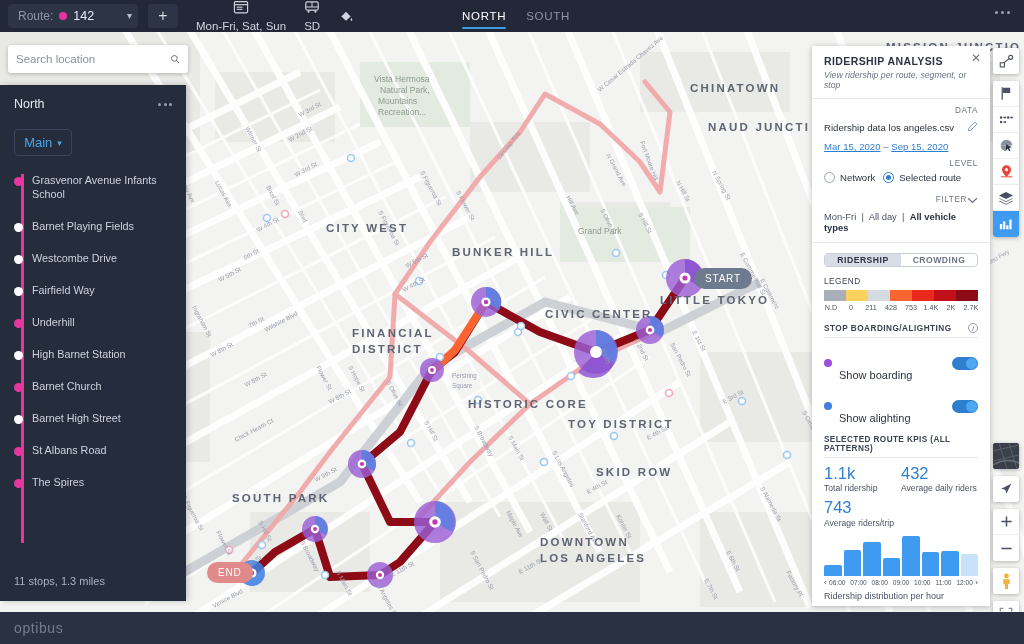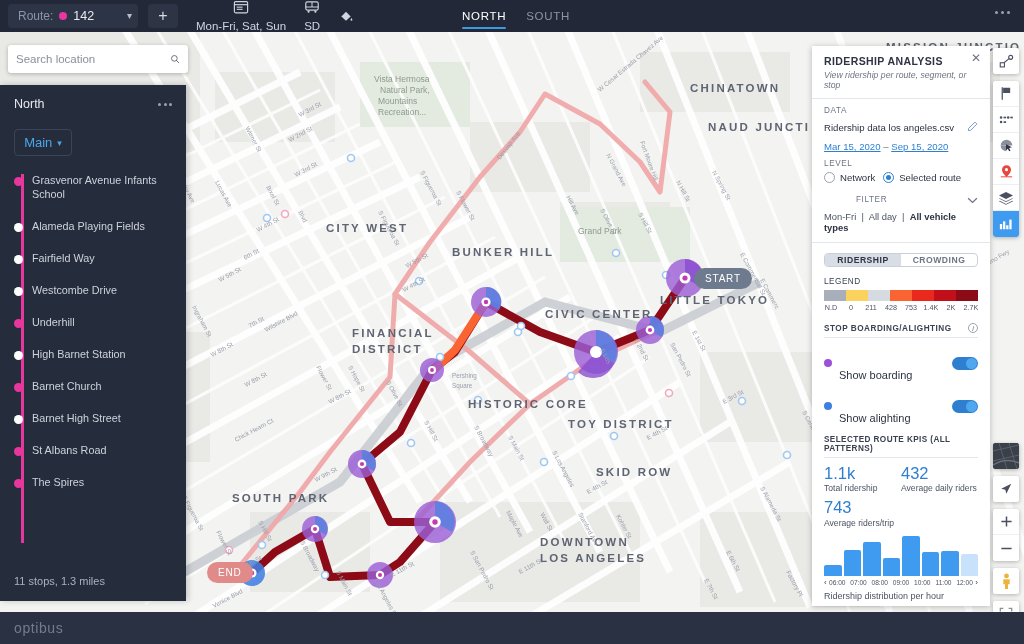--- a/index.html
+++ b/index.html
@@ -100,21 +100,21 @@
     position: absolute; top: 46px; left: 812px; width: 178px; height: 560px;
     background: #fff; z-index: 30; box-shadow: 0 1px 6px rgba(0,0,0,.25);
     display: flex; flex-direction: column; overflow: hidden;
   }
   .rp-header { padding: 9px 12px 8px 12px; border-bottom: 1px solid #e3e6ec; position: relative; }
   .rp-title { font-size: 10.5px; font-weight: bold; color: #2d3342; letter-spacing: .4px; }
   .rp-sub { font-size: 8.7px; color: #6d7484; font-style: italic; margin-top: 3px; }
   .rp-close { position: absolute; right: 9px; top: 6px; color: #6d7484; font-size: 12px; cursor: pointer; line-height: 1; }
   .rp-body { flex: 1; overflow: hidden; position: relative; }
   .sec { padding: 7px 12px 0 12px; }
-  .sec-lbl { font-size: 8.2px; color: #6d7484; letter-spacing: .6px; }
+  .sec-lbl { font-size: 8.2px; color: #6d7484; letter-spacing: .6px; text-align: right; }
   .datarow { display: flex; align-items: center; margin-top: 3px; }
   .datarow .fn { font-size: 9.6px; color: #2d3342; }
   .pencil { margin-left: auto; color: #8b94a5; }
   .daterow { margin-top: 5px; font-size: 9.6px; color: #6d7484; }
   .dlink { color: #2f7fd1; text-decoration: underline; }
   .levelrow { display: flex; align-items: center; gap: 8px; margin-top: 4px; }
   .radio { display: flex; align-items: center; gap: 5px; font-size: 9.6px; color: #2d3342; }
   .rdot { width: 11px; height: 11px; border-radius: 50%; border: 1.4px solid #9aa2b2; display: inline-block; position: relative; }
   .rdot.on { border-color: #2f7fd1; }
   .rdot.on::after { content: ""; position: absolute; inset: 2px; border-radius: 50%; background: #2f7fd1; }
@@ -560,29 +560,29 @@
       <span class="c">▾</span>
     </div>
     <div class="stops">
       <div class="stopline"></div>
       <div class="stop tall">
         <span class="dot pink"></span>
         <span class="nm">Grasvenor Avenue Infants School</span>
       </div>
       <div class="stop">
         <span class="dot white"></span>
-        <span class="nm">Alameda Playing Fields</span>
+        <span class="nm">Barnet Playing Fields</span>
+      </div>
+      <div class="stop">
+        <span class="dot white"></span>
+        <span class="nm">Westcombe Drive</span>
       </div>
       <div class="stop">
         <span class="dot white"></span>
         <span class="nm">Fairfield Way</span>
-      </div>
-      <div class="stop">
-        <span class="dot white"></span>
-        <span class="nm">Westcombe Drive</span>
       </div>
       <div class="stop">
         <span class="dot pink"></span>
         <span class="nm">Underhill</span>
       </div>
       <div class="stop">
         <span class="dot white"></span>
         <span class="nm">High Barnet Station</span>
       </div>
       <div class="stop">

